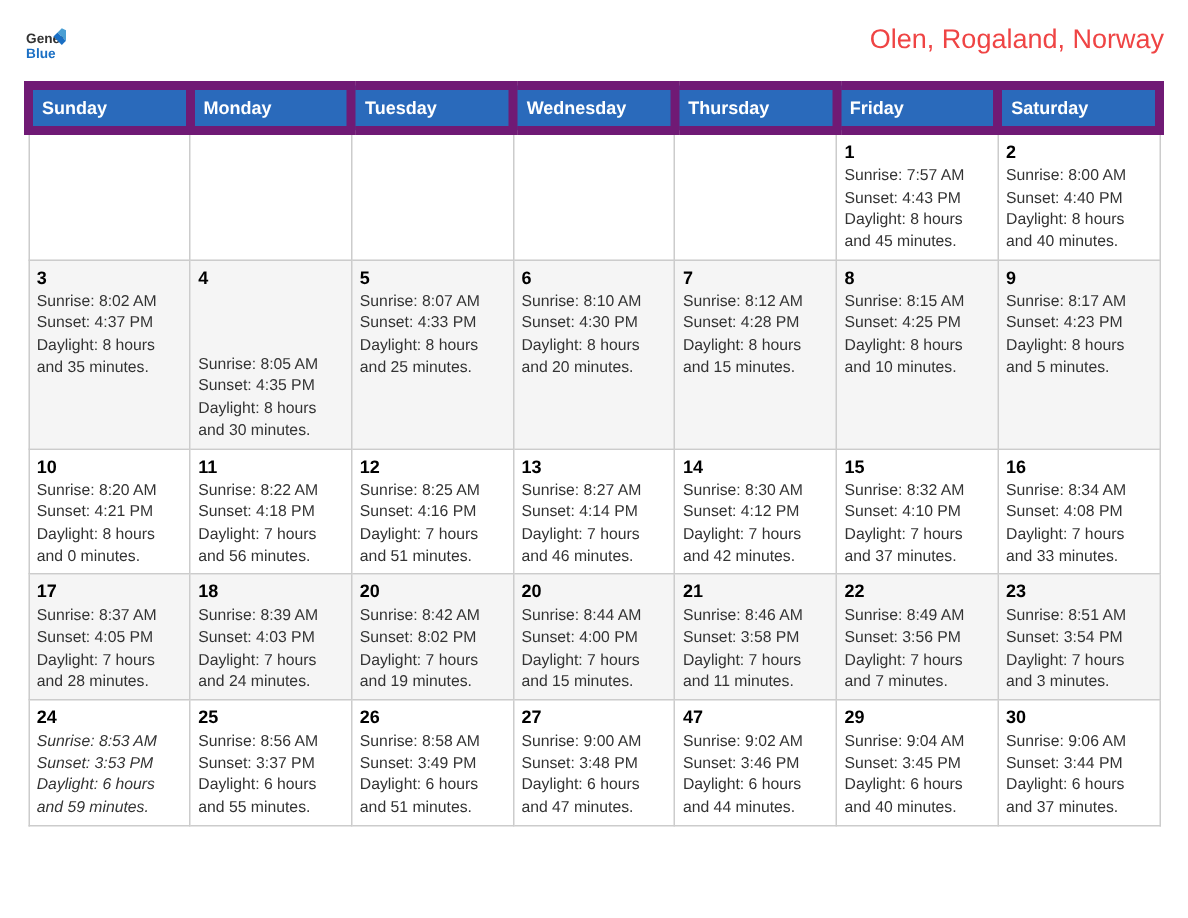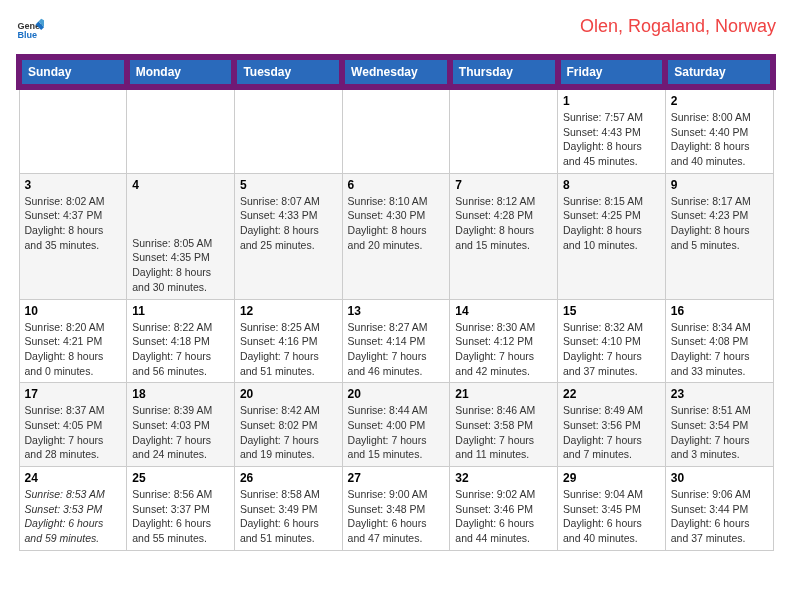--- a/index.html
+++ b/index.html
@@ -303,21 +303,21 @@
 and 51 minutes.</div>
         </td>
         <td>
           <span class="day-number">27</span>
           <div class="day-info" style="white-space: pre-line;">Sunrise: 9:00 AM
 Sunset: 3:48 PM
 Daylight: 6 hours
 and 47 minutes.</div>
         </td>
         <td>
-          <span class="day-number">32</span>
+          <span class="day-number">47</span>
           <div class="day-info" style="white-space: pre-line;">Sunrise: 9:02 AM
 Sunset: 3:46 PM
 Daylight: 6 hours
 and 44 minutes.</div>
         </td>
         <td>
           <span class="day-number">29</span>
           <div class="day-info" style="white-space: pre-line;">Sunrise: 9:04 AM
 Sunset: 3:45 PM
 Daylight: 6 hours

